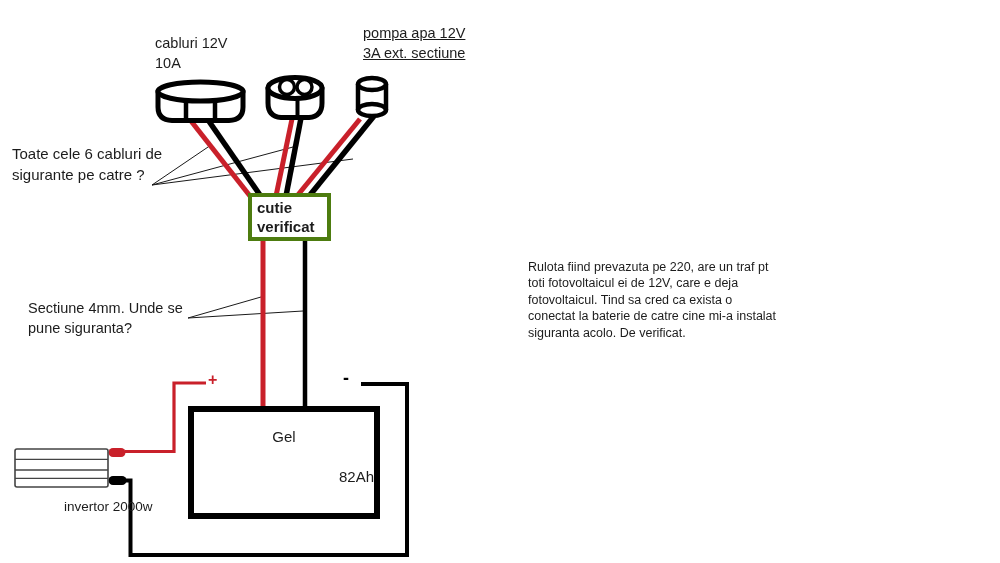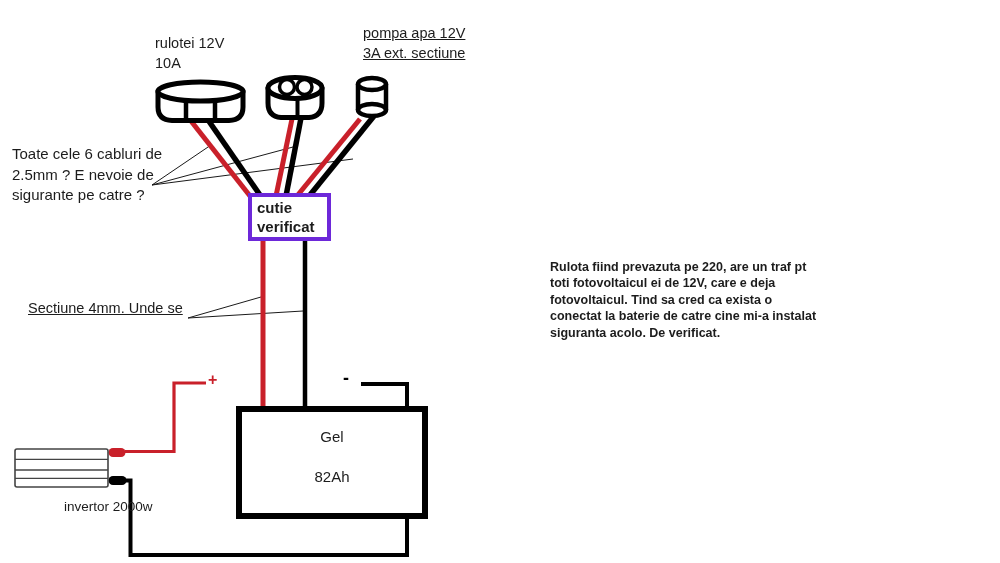--- a/index.html
+++ b/index.html
@@ -10,41 +10,41 @@
   }
   .stage svg { position:absolute; left:0; top:0; }
 
   .txt { position:absolute; white-space:nowrap; }
 
   .lbl-tripla   { left:155px; top:33px;  font-size:14.5px; line-height:20px; }
   .lbl-priza    { left:276px; top:14px;  font-size:14.5px; line-height:20px; }
   .lbl-pompa    { left:363px; top:24px;  font-size:14.5px; line-height:19.5px;text-decoration:underline; }
 
   .ann-cables   { left:12px;  top:144px; font-size:15px; line-height:20.5px; }
-  .ann-section4 { left:28px;  top:299px; font-size:14.5px; line-height:19.5px;text-decoration:underline; }
+  .ann-section4 { left:28px;  top:299px; font-size:14.5px; line-height:19.5px; }
   .ann-invcable { left:17px;  top:386px; font-size:12.5px; line-height:16.5px; }
-  .note         { left:550px; top:259px; font-size:12.5px; line-height:16.4px;font-weight:bold; }
+  .note         { left:528px; top:259px; font-size:12.5px; line-height:16.4px; }
 
   .lbl-invertor { left:22px;  top:499px; font-size:13.5px; line-height:16px;margin-left:42px; }
 
   .plus-sign  { left:208px; top:371px; font-size:16px; font-weight:bold; color:var(--wire-red); }
   .minus-sign { left:343px; top:368px; font-size:18px; font-weight:bold; color:#000; }
 
   .connection-box {
     position:absolute; left:248px; top:193px; width:70px; height:39px;
-    border:4px solid #6d28d9; background:#fff;
+    border:4px solid #4d7c0f; background:#fff;
     padding:1px 0 0 5px; font-size:15px; font-weight:bold; line-height:19px;
   }
   .battery-box {
     position:absolute; left:188px; top:406px; width:180px; height:101px;
     border:6px solid #000; background:#fff;
-    text-align:center; font-size:15px;margin-left:48px;
+    text-align:center; font-size:15px;
   }
   .battery-box .chem { margin-top:16px; }
-  .battery-box .cap  { margin-top:23px; }
+  .battery-box .cap  { margin-top:23px;text-align:right; }
 
   .stroke-red   { stroke:var(--wire-red); }
   .stroke-black { stroke:#000; }
   .thin-line    { stroke:#1a1a1a; stroke-width:1; }
   .inv-stroke   { stroke:#444; }
 </style>
 </head>
 <body>
 
 <div class="stage">
@@ -111,35 +111,35 @@
     <g stroke="#000" fill="#fff" stroke-linejoin="round">
       <path d="M358,84 H386 V110 H358 Z" stroke="none"></path>
       <ellipse cx="372" cy="110" rx="14" ry="6" stroke-width="4.5"></ellipse>
       <line x1="358" y1="84" x2="358" y2="110" stroke-width="4.5"></line>
       <line x1="386" y1="84" x2="386" y2="110" stroke-width="4.5"></line>
       <ellipse cx="372" cy="84" rx="14" ry="6" stroke-width="4.5"></ellipse>
     </g>
   </svg>
 
   <div class="txt lbl-tripla">
-    <div>rulotei 12V</div>
+    <div>cabluri 12V</div>
     <div>10A</div>
   </div>
   <div class="txt lbl-pompa">
     <div>pompa apa 12V</div>
     <div>3A ext. sectiune</div>
   </div>
 
   <div class="txt ann-cables">
     <div>Toate cele 6 cabluri de</div>
-    <div>2.5mm ? E nevoie de</div>
     <div>sigurante pe catre ?</div>
   </div>
   <div class="txt ann-section4">
     <div>Sectiune 4mm. Unde se</div>
+    <div>pune siguranta?</div>
   </div>
 
   <div class="txt note">
     <div>Rulota fiind prevazuta pe 220, are un traf pt</div>
     <div>toti fotovoltaicul ei de 12V, care e deja</div>
     <div>fotovoltaicul. Tind sa cred ca exista o</div>
     <div>conectat la baterie de catre cine mi-a instalat</div>
     <div>siguranta acolo. De verificat.</div>
   </div>
 

